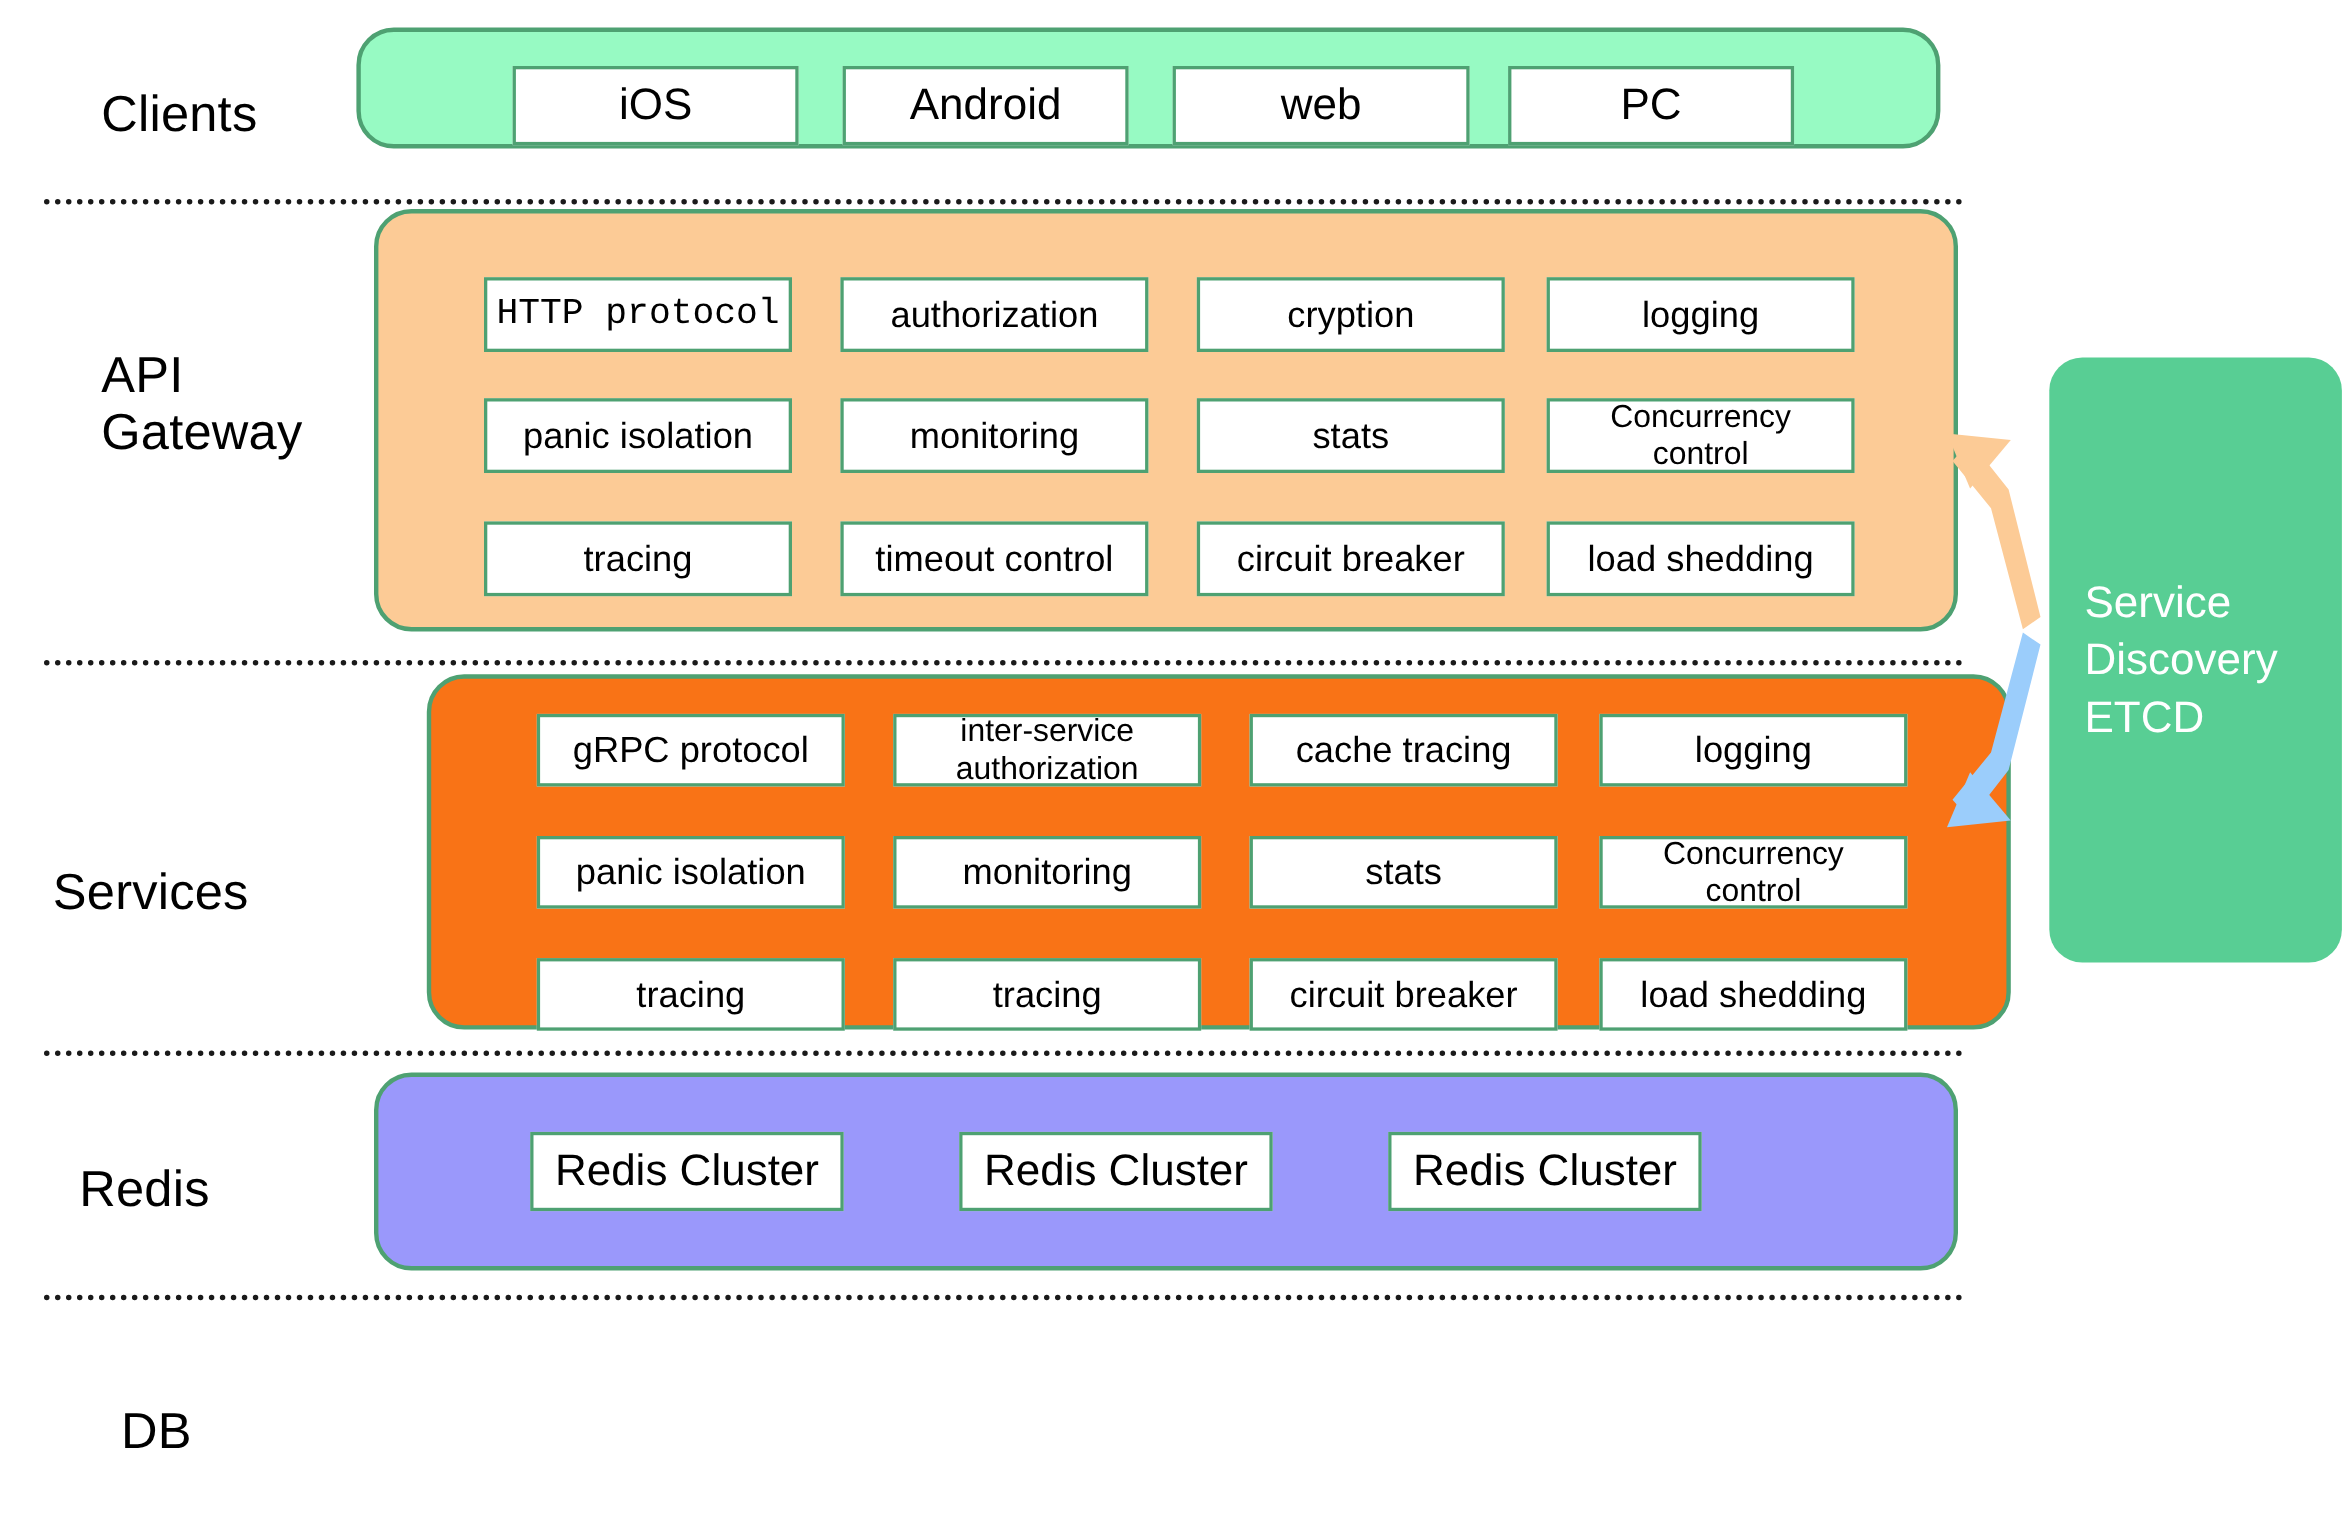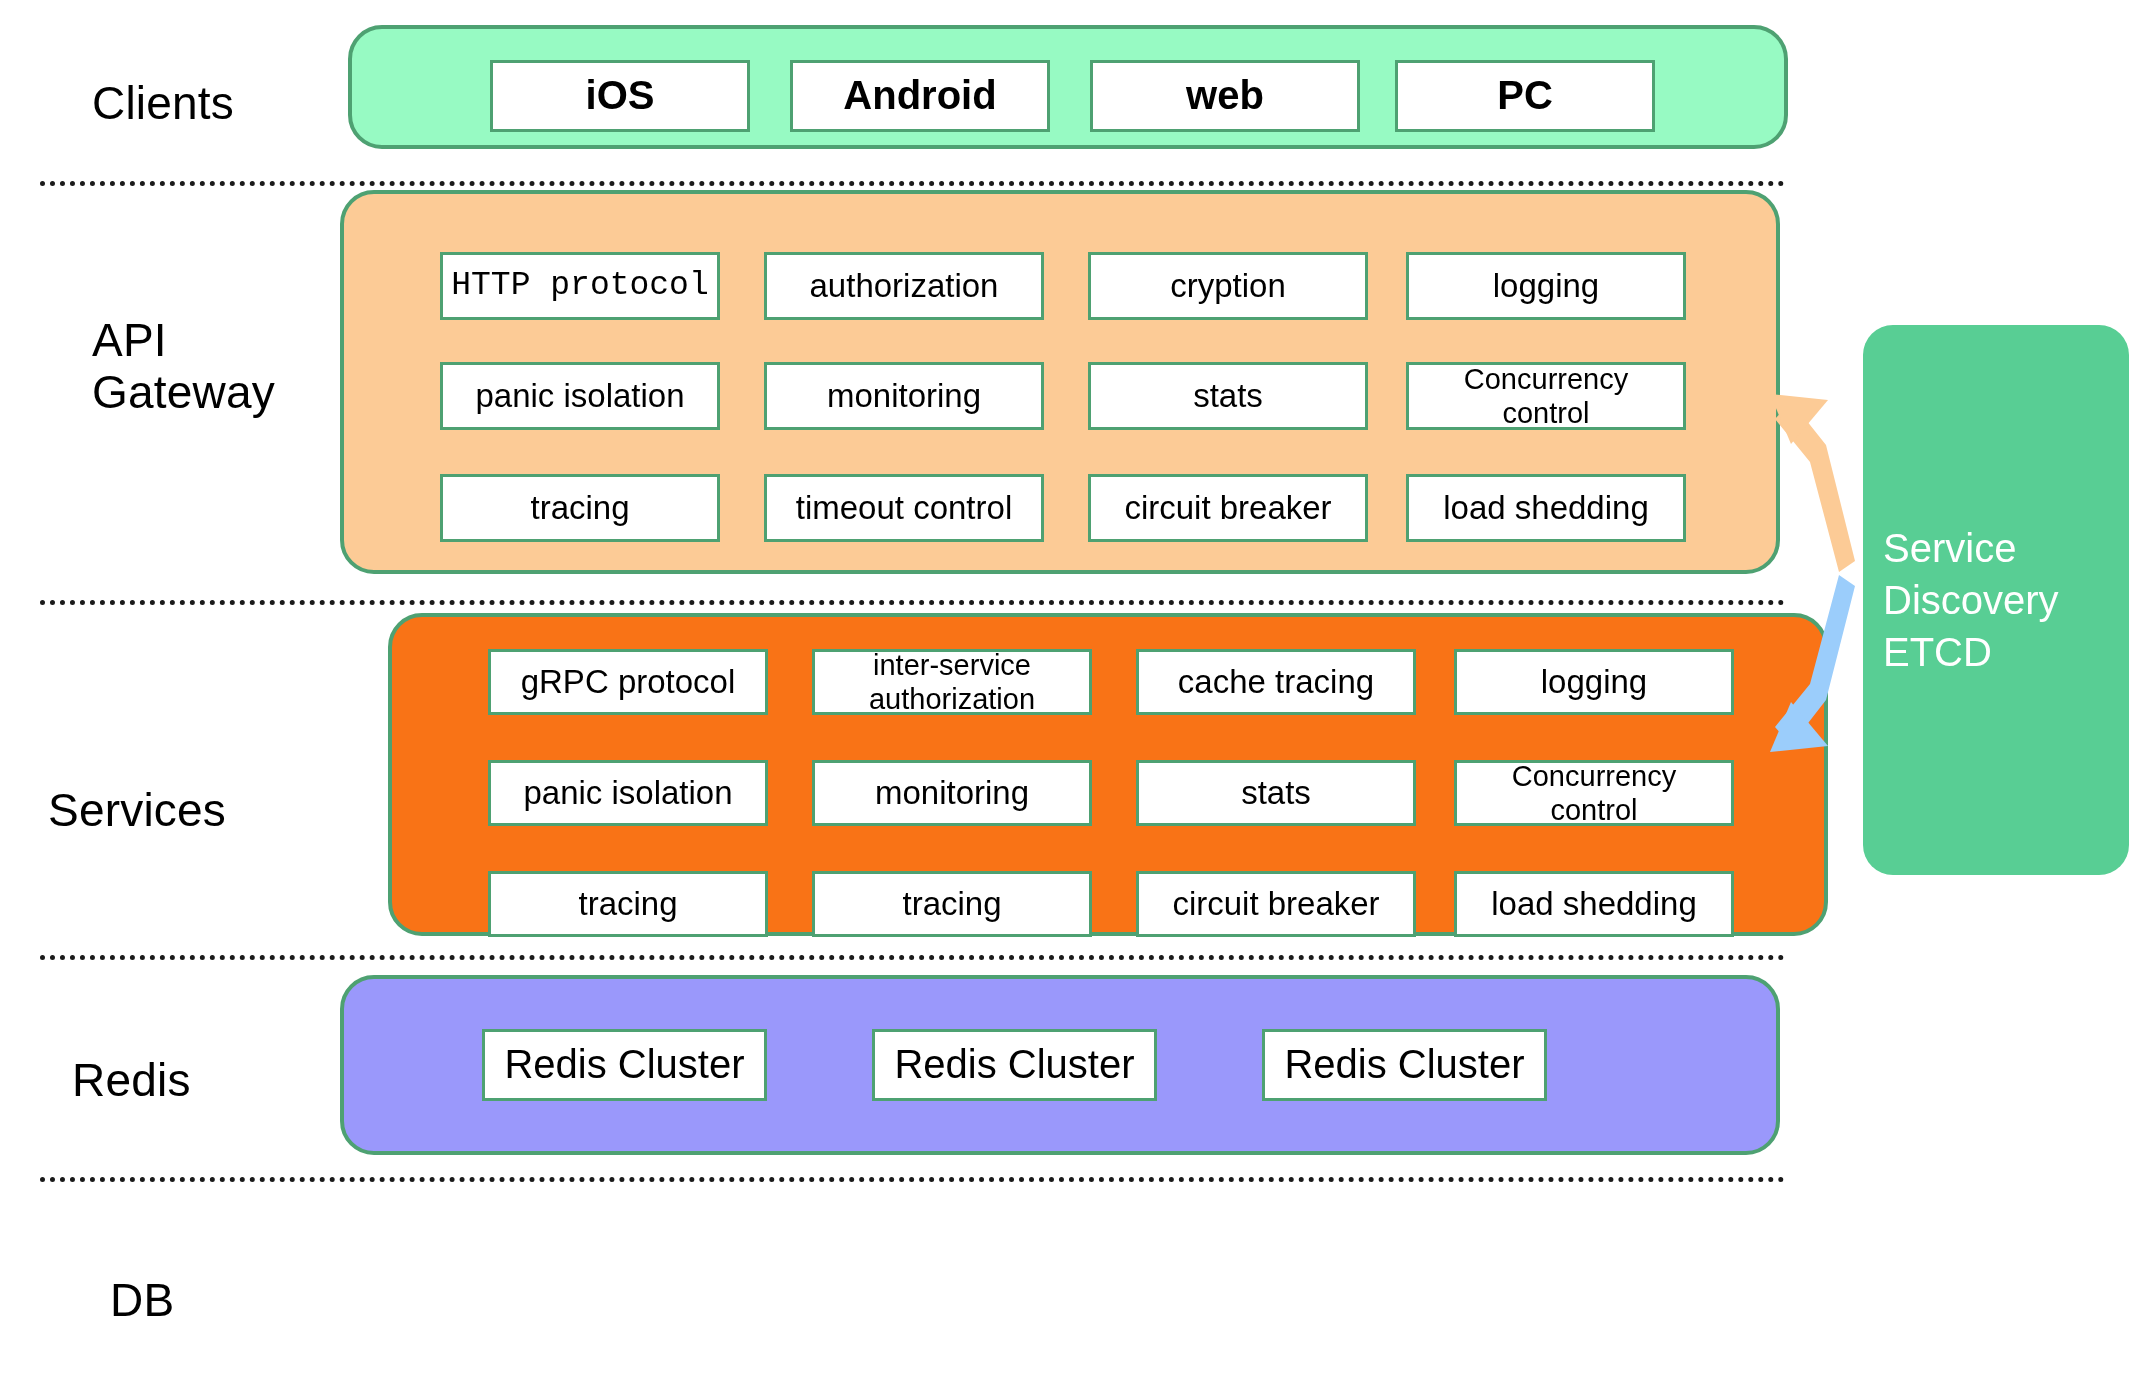--- a/index.html
+++ b/index.html
@@ -72,21 +72,21 @@
 
   
   .etcd {
     position: absolute;
     box-sizing: border-box;
     background: #58ce94;
     border-radius: 30px;
     color: #ffffff;
     font-size: 40px;
     line-height: 1.30;
-    padding: 0 20px;
+    padding: 0 32px;
     display: flex;
     flex-direction: column;
     justify-content: center;
     align-items: flex-start;
     white-space: pre-line;
   }
 
   .arrows {
     position: absolute;
     left: 0; top: 0;
@@ -94,21 +94,21 @@
     pointer-events: none;
   }
 </style>
 </head>
 <body>
 
 <div id="canvas">
 
   <div class="row-label" style="left:92px; top:78px; width:240px;">Clients</div>
 
-  <div class="band clients" style="left:348px; top:25px; width:1440px; height:124px;font-weight:bold;">
+  <div class="band clients" style="left:324px; top:25px; width:1440px; height:110px;">
     <div class="cell big" style="left:138px; top:31px; width:260px; height:72px;">iOS</div>
     <div class="cell big" style="left:438px; top:31px; width:260px; height:72px;">Android</div>
     <div class="cell big" style="left:738px; top:31px; width:270px; height:72px;">web</div>
     <div class="cell big" style="left:1043px; top:31px; width:260px; height:72px;">PC</div>
   </div>
 
   <div class="sep" style="top:181px;"></div>
 
   <div class="row-label" style="left:92px; top:315px; width:280px;">API
 Gateway</div>

